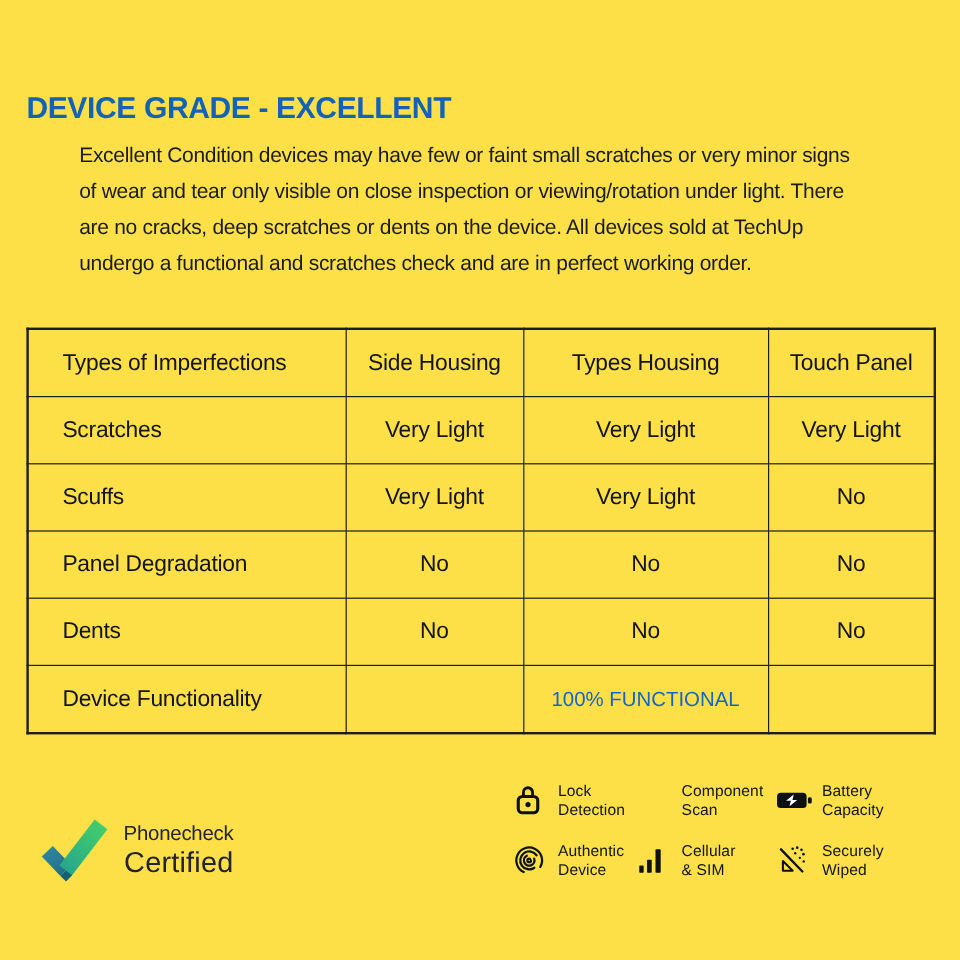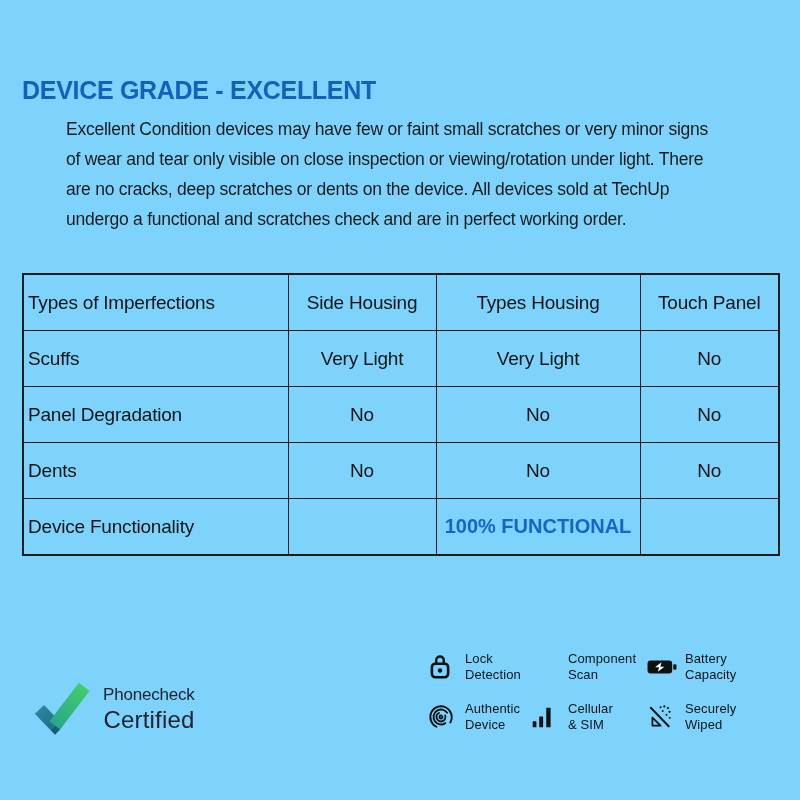--- a/index.html
+++ b/index.html
@@ -1,17 +1,17 @@
 <!DOCTYPE html>
 <html><head>
 <meta charset="utf-8">
 <style>
   html,body{margin:0;padding:0;background:#ffffff;}
   #canvas{
-    position:relative;width:800px;height:800px;background:#7dd3fc;overflow:hidden;
+    position:relative;width:800px;height:800px;background:#fde047;overflow:hidden;
     font-family:"Liberation Sans", sans-serif;color:#1c1c1c;
   }
   
   .page-title{
     position:absolute;left:22px;top:76px;
     font-size:25px;font-weight:bold;letter-spacing:-0.3px;color:#1462b8;
     white-space:nowrap;
   }
   
   .desc{position:absolute;left:22px;top:114px;width:760px;margin-left:44px;}
@@ -23,22 +23,22 @@
   .grade-table{
     position:absolute;left:22px;top:273px;width:756px;
     border-collapse:collapse;table-layout:fixed;
     border:2px solid #1e1e1e;
   }
   .grade-table th,.grade-table td{
     border:1.5px solid #1e1e1e;height:55px;padding:0;
     font-size:19px;font-weight:500;color:#141414;text-align:center;
     letter-spacing:-0.2px;overflow:hidden;
   }
-  .grade-table .l{text-align:left;padding-left:4px;}
-  .grade-table .accent{color:#1565c8;font-weight:bold;font-size:20px;letter-spacing:0;}
+  .grade-table .l{text-align:left;padding-left:28px;}
+  .grade-table .accent{color:#1565c8;font-weight:normal;font-size:17px;letter-spacing:0;}
   
   .cert{position:absolute;left:33px;top:670px;width:300px;height:84px;}
   .cert .check{position:absolute;left:0;top:2px;width:64px;height:76px;}
   .cert .ctext{position:absolute;left:70px;top:12px;line-height:25px;color:#23232e;}
   .cert .brand{font-size:17px;font-weight:normal;letter-spacing:-0.2px;display:block;}
   .cert .sub{font-size:24px;font-weight:normal;letter-spacing:0.2px;display:block;text-align:right;}
   
   .badges{
     position:absolute;left:427px;top:642px;
     display:grid;grid-template-columns:103px 117px 100px;grid-auto-rows:50px;
@@ -68,20 +68,26 @@
         <col style="width:148px">
         <col style="width:204px">
         <col style="width:139px">
       </colgroup>
     <tbody>
       <tr>
         <th class="l">Types of Imperfections</th>
         <th>Side Housing</th>
         <th>Types Housing</th>
         <th>Touch Panel</th>
+      </tr>
+      <tr>
+        <td class="l">Scratches</td>
+        <td>Very Light</td>
+        <td>Very Light</td>
+        <td>Very Light</td>
       </tr>
       <tr>
         <td class="l">Scuffs</td>
         <td>Very Light</td>
         <td>Very Light</td>
         <td>No</td>
       </tr>
       <tr>
         <td class="l">Panel Degradation</td>
         <td>No</td>

